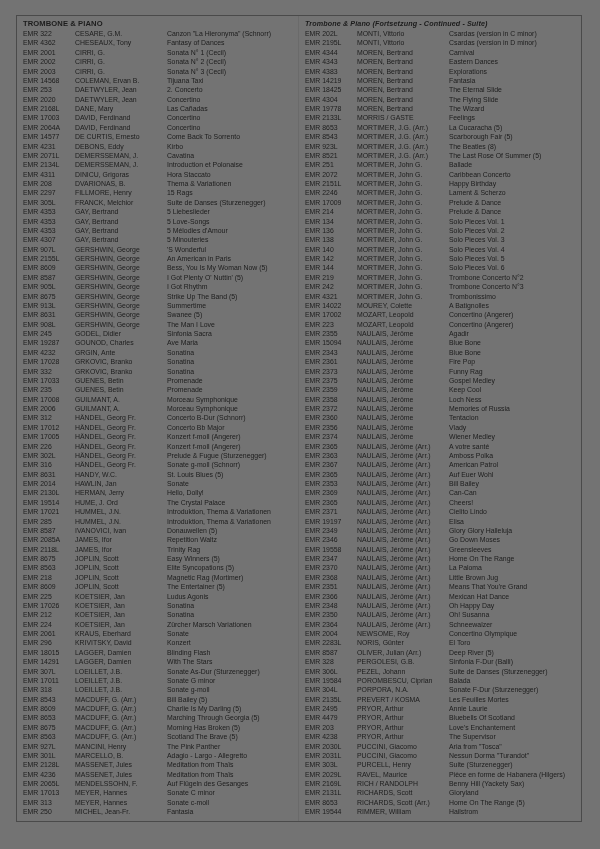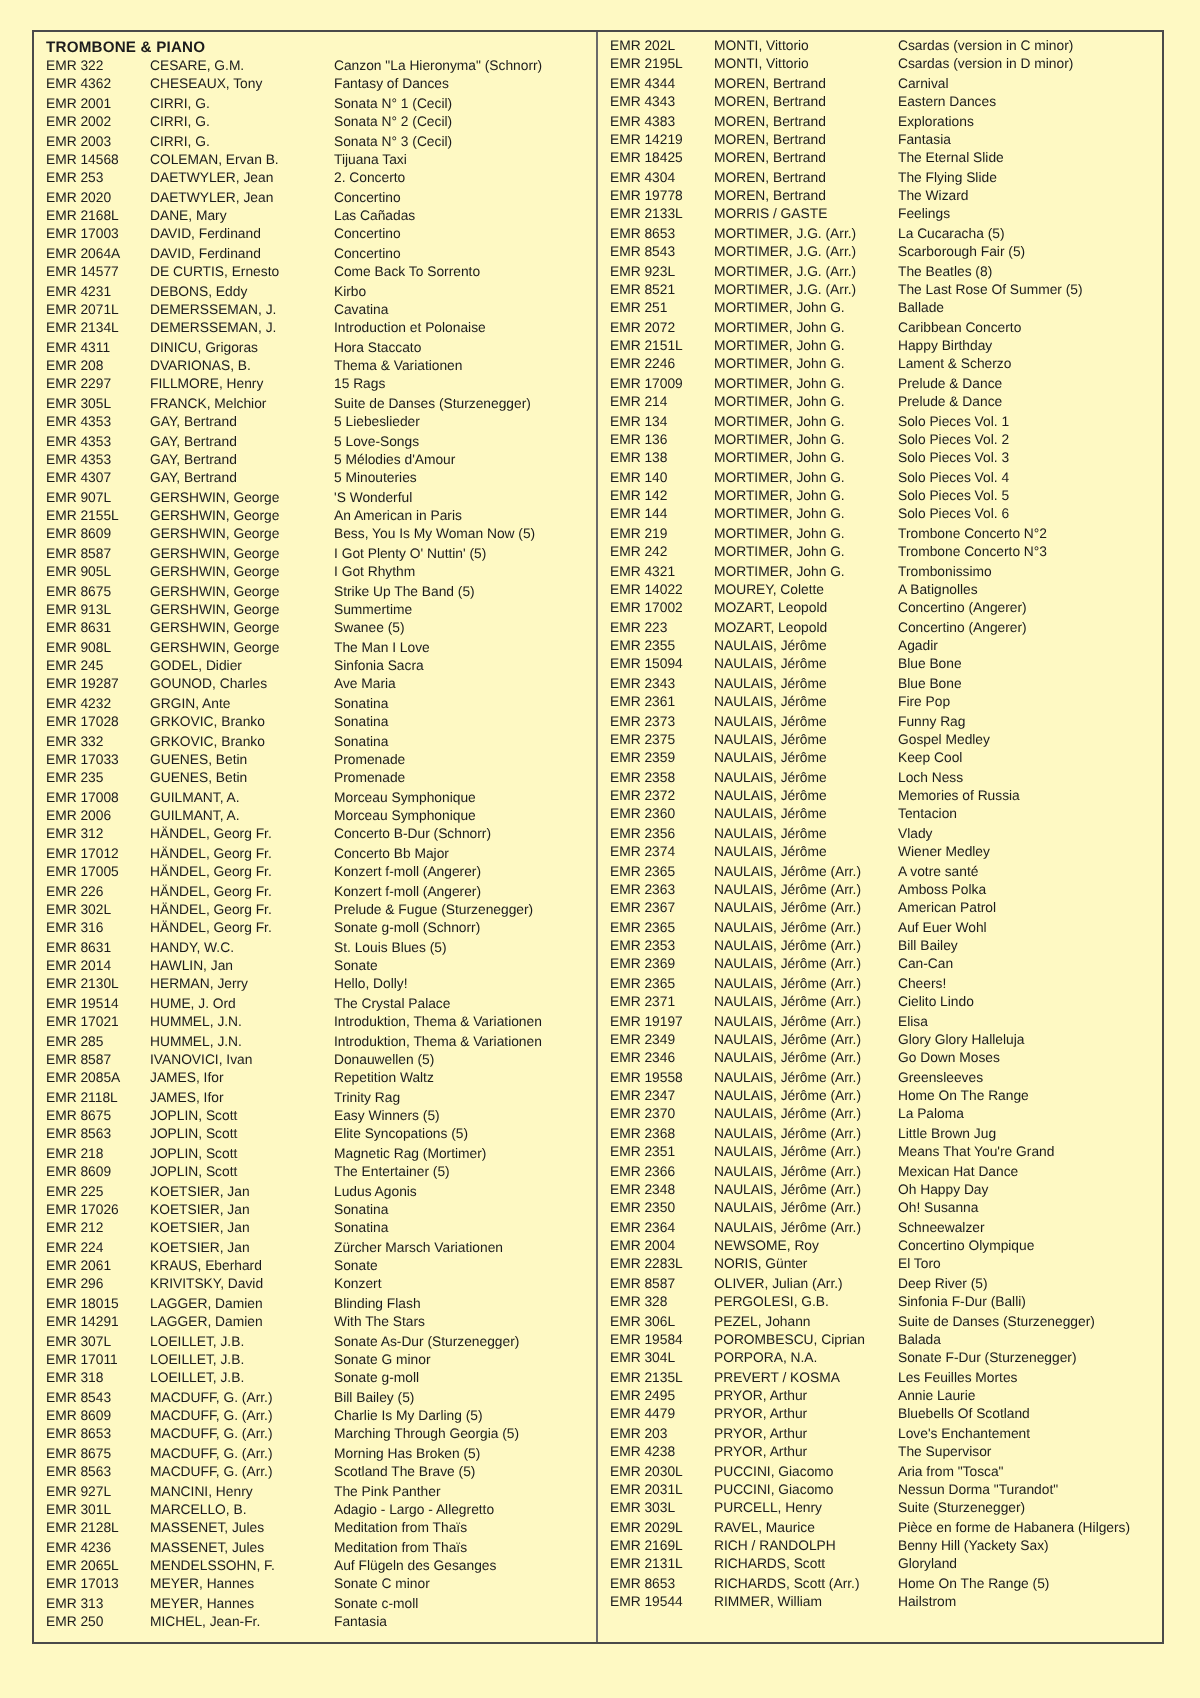--- a/index.html
+++ b/index.html
@@ -1,19 +1,19 @@
 <!DOCTYPE html>
 <html><head>
 <meta charset="utf-8">
 <style>
   html,body{margin:0;padding:0;background:#fff;}
   .page{
     position:relative;
     width:600px;height:849px;
-    background:#fef9c3;
+    background:#737373;
     font-family:"Liberation Sans","DejaVu Sans",sans-serif;
     color:#1c1c1c;
     overflow:hidden;
   }
   .catalog-box{
     position:absolute;
     left:16px;top:15px;
     width:566px;height:807px;
     border:1.5px solid #4a4a4a;
     box-sizing:border-box;
@@ -469,20 +469,21 @@
             <span class="cell c2">Sonate c-moll</span>
           </div>
           <div class="row">
             <span class="cell c0">EMR 250</span>
             <span class="cell c1">MICHEL, Jean-Fr.</span>
             <span class="cell c2">Fantasia</span>
           </div>
         </div>
     </div>
     <div class="col col-right">
+      <div class="col-header italic">Trombone &amp; Piano (Fortsetzung - Continued - Suite)</div>
       <div>
           <div class="row">
             <span class="cell c0">EMR 202L</span>
             <span class="cell c1">MONTI, Vittorio</span>
             <span class="cell c2">Csardas (version in C minor)</span>
           </div>
           <div class="row">
             <span class="cell c0">EMR 2195L</span>
             <span class="cell c1">MONTI, Vittorio</span>
             <span class="cell c2">Csardas (version in D minor)</span>

